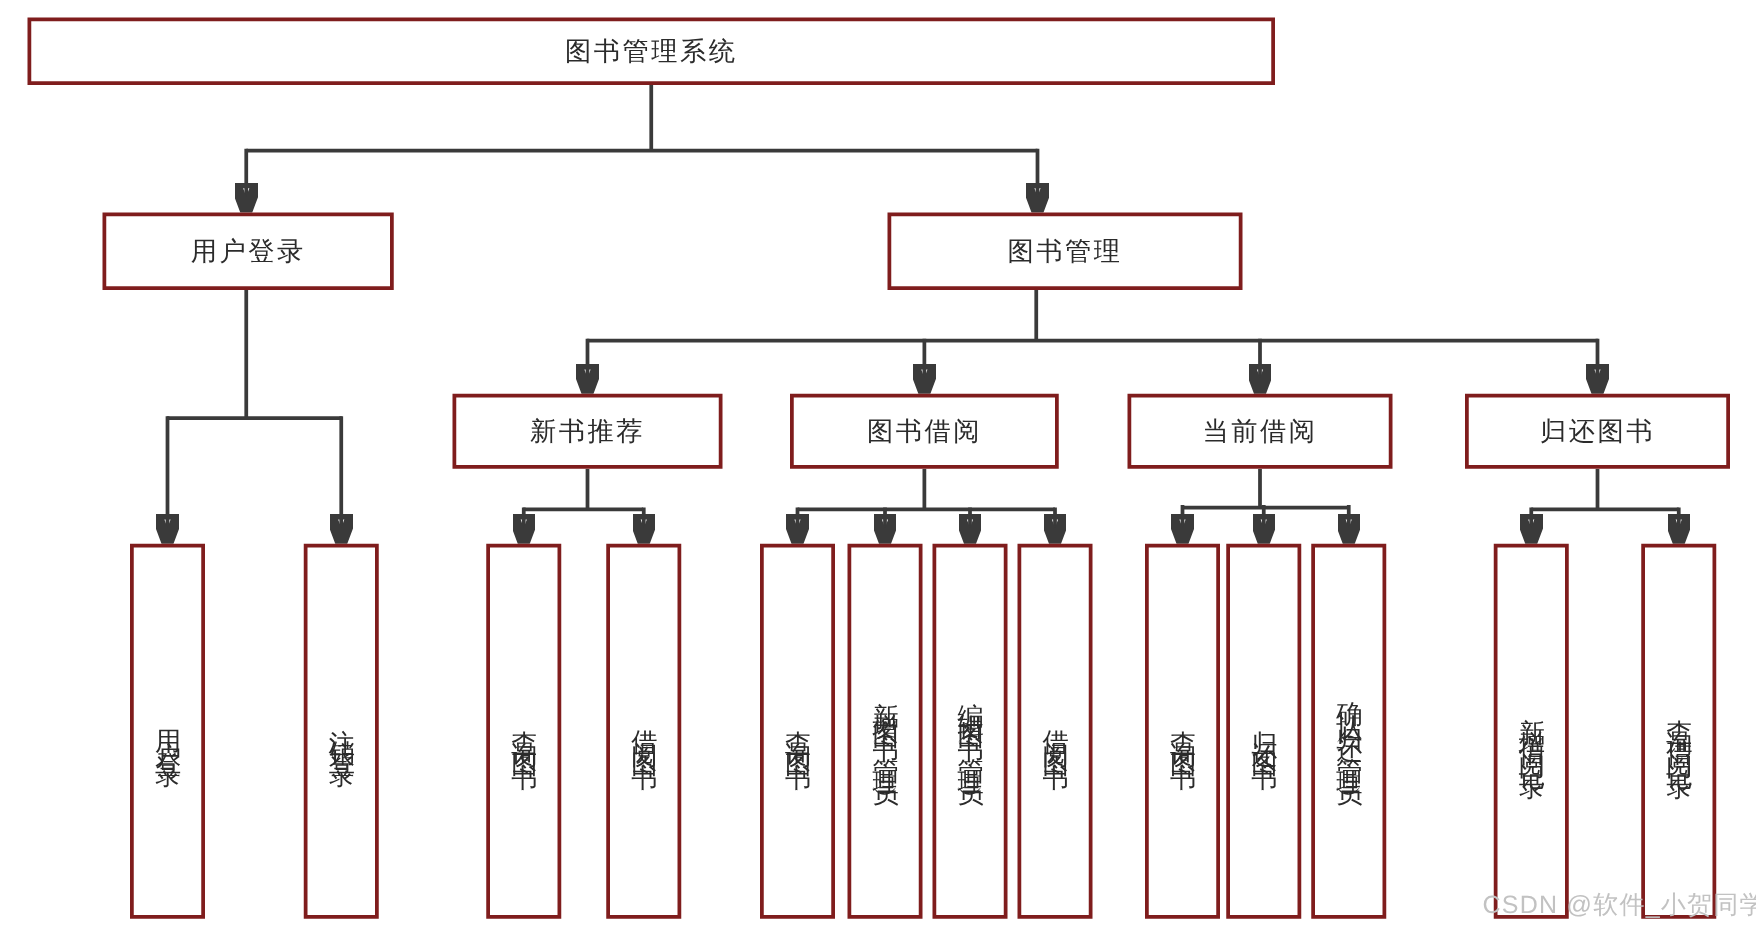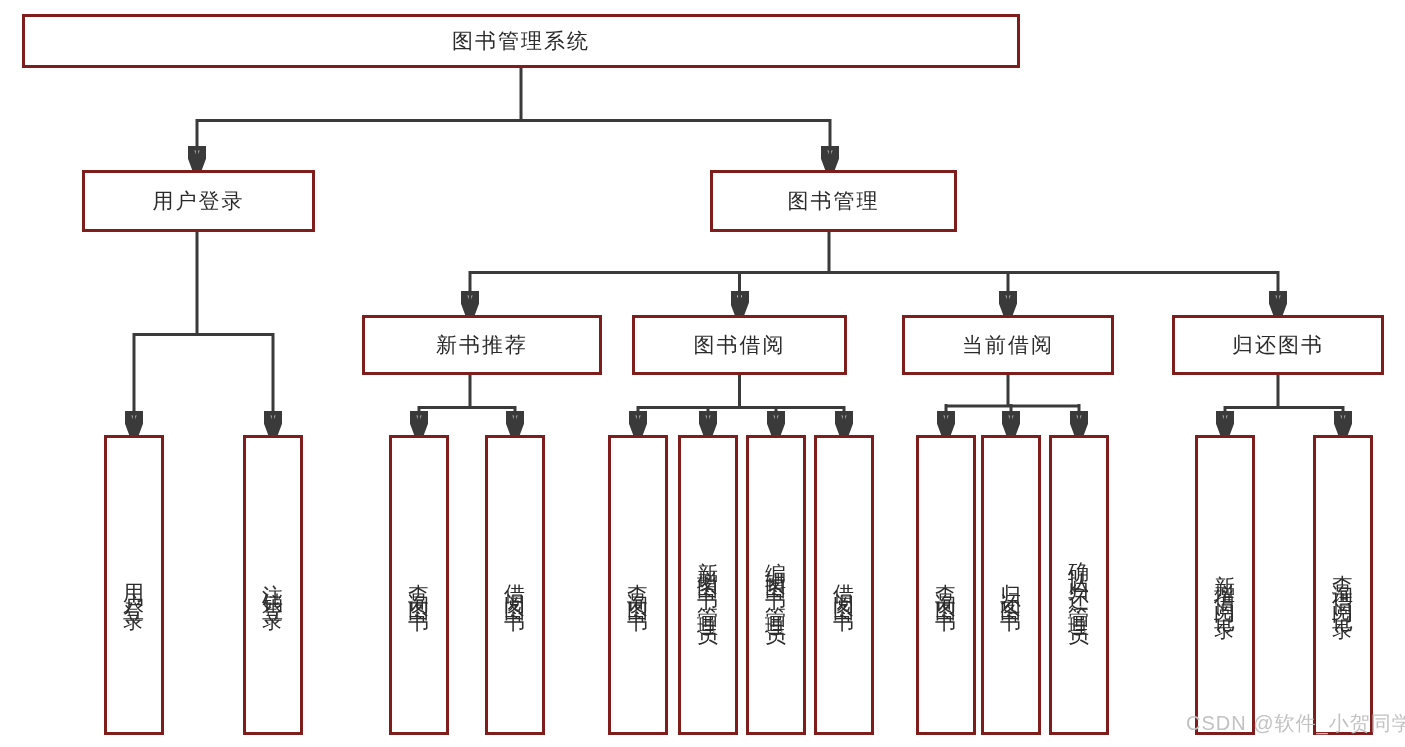--- a/index.html
+++ b/index.html
@@ -15,22 +15,22 @@
   }
   .h-label { font-size:21px; letter-spacing:2px; white-space:nowrap; }
   .v-label {
     writing-mode:vertical-rl; text-orientation:mixed;
     font-size:21px; letter-spacing:9px; line-height:1;
     white-space:nowrap;
   }
   
   .n-root  { left:22px;  top:14px;  width:998px; height:54px; }
   .n-l2a   { left:82px;  top:170px; width:233px; height:62px; }
-  .n-l2b   { left:710px; top:170px; width:247px; height:62px; }
-  .n-l3a   { left:362px;  top:315px; width:240px; height:60px; }
+  .n-l2b   { left:710px; top:170px; width:284px; height:62px; }
+  .n-l3a   { left:362px;  top:315px; width:216px; height:60px; }
   .n-l3b   { left:632px;  top:315px; width:215px; height:60px; }
   .n-l3c   { left:902px;  top:315px; width:212px; height:60px; }
   .n-l3d   { left:1172px; top:315px; width:212px; height:60px; }
   .leaf { top:435px; width:60px; height:300px; }
   .n-ul1 { left:104px; }  .n-ul2 { left:243px; }
   .n-nb1 { left:389px; }  .n-nb2 { left:485px; }
   .n-bb1 { left:608px; }  .n-bb2 { left:678px; }  .n-bb3 { left:746px; }  .n-bb4 { left:814px; }
   .n-cb1 { left:916px; }  .n-cb2 { left:981px; }  .n-cb3 { left:1049px; }
   .n-br1 { left:1195px; } .n-br2 { left:1313px; }
   .connector-layer { position:absolute; left:0; top:0; z-index:1; }

